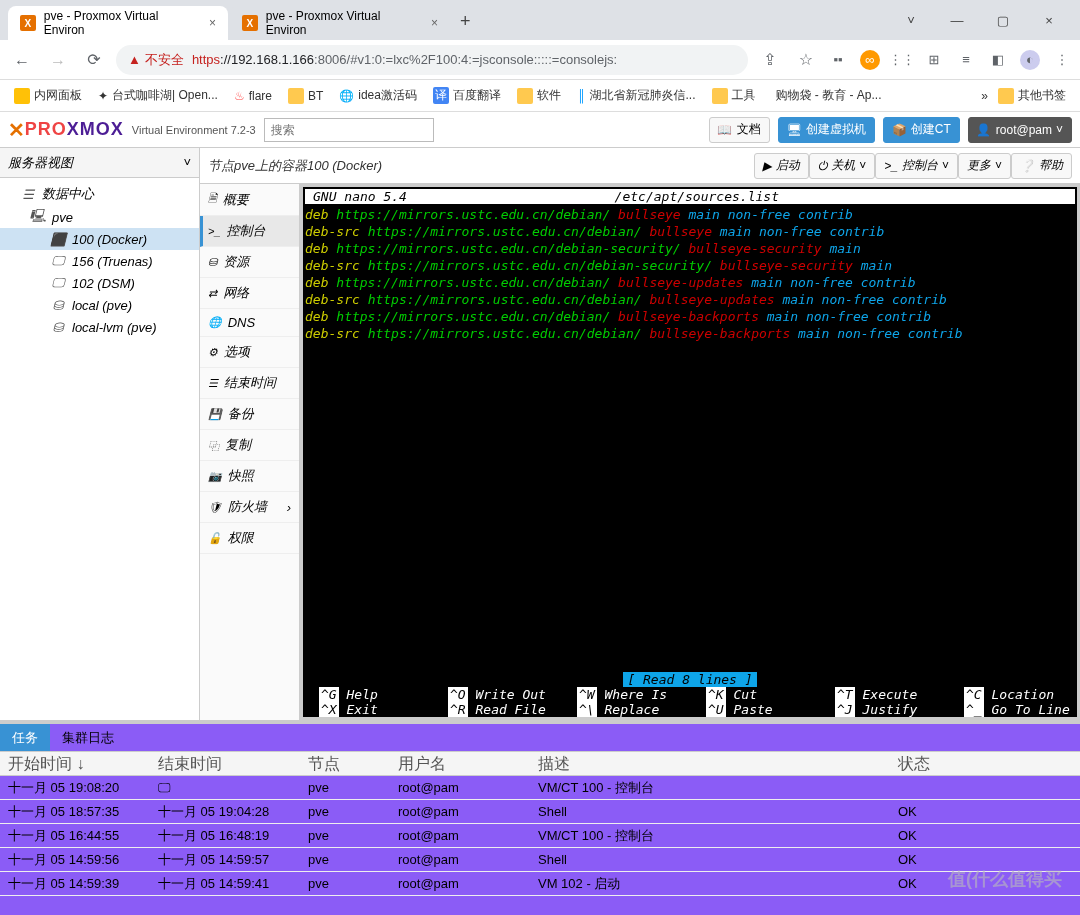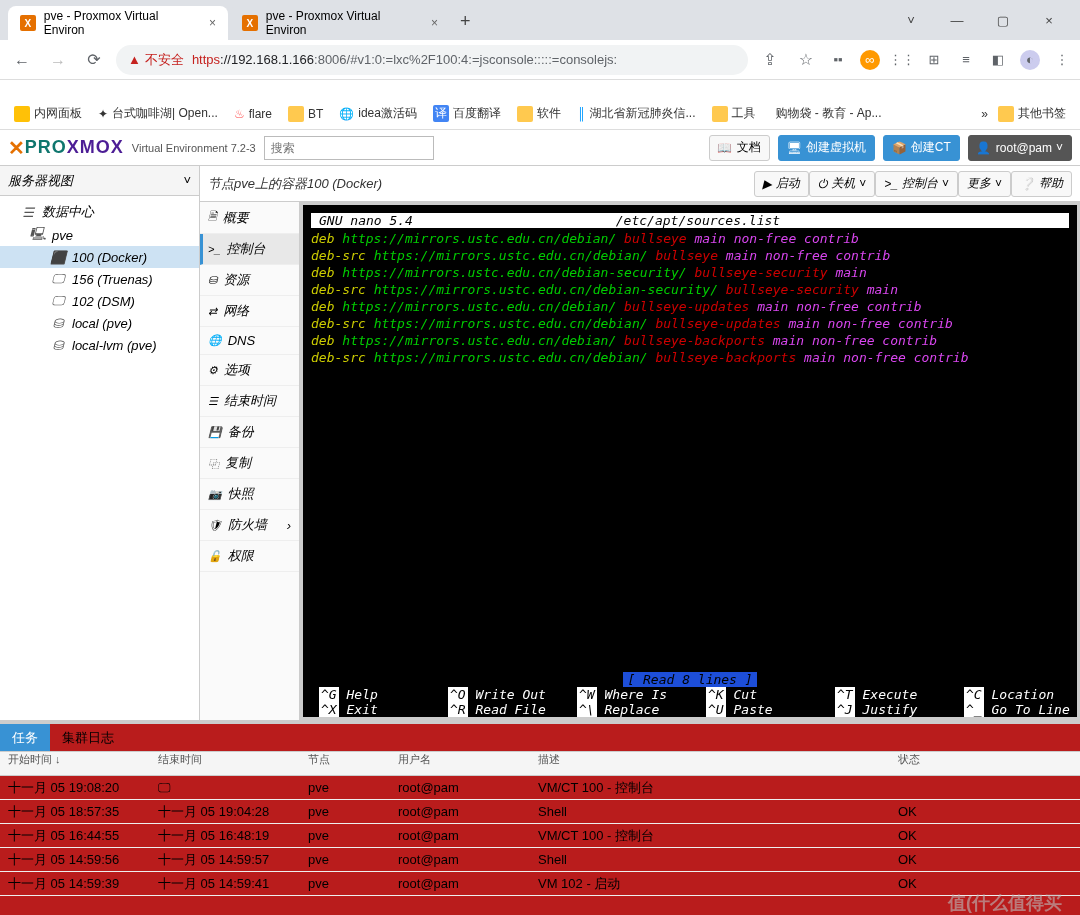--- a/index.html
+++ b/index.html
@@ -15,29 +15,29 @@
 .browser-toolbar { height: 40px; display: flex; align-items: center; padding: 0 8px; gap: 8px; border-bottom: 1px solid #ddd; background:#fff; }
 .nav-btn { width: 28px; height: 28px; display: flex; align-items: center; justify-content: center; color: #5f6368; cursor: pointer; border-radius: 50%; font-size:16px; }
 .nav-btn.disabled { color: #bbb; }
 .url-bar { flex: 1; background: #f1f3f4; border-radius: 16px; height: 30px; display: flex; align-items: center; padding: 0 12px; font-size: 13px; overflow:hidden; }
 .insecure { color: #c5221f; display: flex; align-items: center; gap: 4px; }
 .url-text { margin-left: 8px; color: #5f6368; white-space:nowrap; }
 .url-text .https { color: #c5221f; }
 .url-text .host { color: #202124; }
 .ext-icons { display: flex; gap: 12px; align-items: center; }
 .ext-icons span { width: 20px; height: 20px; display:flex;align-items:center;justify-content:center; color:#5f6368; }
-.bookmarks-bar { height: 32px; display: flex; align-items: center; padding: 0 8px; gap: 4px; border-bottom: 1px solid #ddd; font-size: 12px; color: #333; background:#fff;margin-top:18px; }
+.bookmarks-bar { height: 32px; display: flex; align-items: center; padding: 0 8px; gap: 4px; border-bottom: 1px solid #ddd; font-size: 12px; color: #333; background:#fff; }
 .bookmark { display: flex; align-items: center; gap: 4px; padding: 4px 6px; border-radius: 4px; cursor: pointer; }
 .bookmark .bm-icon { width: 16px; height: 16px; background: #ffc107; border-radius: 2px; }
 .bookmark .bm-icon.folder { background: #ffc94f; }
 .bookmarks-bar .spacer { flex: 1; }
 .proxmox-header { background: #fff; border-bottom: 1px solid #ccc; height: 36px; display: flex; align-items: center; padding: 0 8px; gap: 8px; }
 .proxmox-logo { display: flex; align-items: center; font-weight: bold; font-size: 18px; }
 .proxmox-logo .x { color: #e57000; font-size:20px; }
-.proxmox-logo .prox { color: #0f766e; letter-spacing:1px; }
+.proxmox-logo .prox { color: #ef4444; letter-spacing:1px; }
 .proxmox-logo .mox { color: #4c1d95; letter-spacing:1px; }
 .version { color: #555; font-size: 11px; }
 .search-box { width: 170px; height: 24px; border: 1px solid #bbb; padding: 0 6px; font-size: 12px; }
 .header-btn { border: 1px solid #ccc; background: #f8f8f8; padding: 3px 8px; border-radius: 3px; display: flex; align-items: center; gap: 4px; cursor: pointer; font-size: 12px; height:26px; }
 .header-btn.blue { background: #3892d4; color: #fff; border-color: #3892d4; }
 .header-btn.dark { background: #555; color: #fff; border-color: #555; }
 .main-area { display: flex; flex: 1; min-height: 0; font-style: italic; }
 .tree-panel { width: 200px; border-right: 1px solid #ccc; display: flex; flex-direction: column; }
 .tree-head { background: #f5f5f5; border-bottom: 1px solid #ccc; height: 30px; display: flex; align-items: center; padding: 0 8px; justify-content: space-between; }
 .tree-body { padding: 4px 0; }
@@ -46,42 +46,42 @@
 .tree-item.lvl2 { padding-left: 50px; }
 .tree-item.selected { background: #cde2f3; }
 .tree-icon { width: 16px; height: 16px; display: inline-flex; align-items:center;justify-content:center; color:#555; }
 .content-panel { flex: 1; display: flex; flex-direction: column; min-width: 0; }
 .content-header { height: 36px; border-bottom: 1px solid #ccc; display: flex; align-items: center; padding: 0 8px; background:#fff; }
 .breadcrumb-title { font-size: 13px; color: #333; flex-shrink:0; margin-right:auto; }
 .content-body { flex: 1; display: flex; min-height: 0; }
 .side-menu { width: 100px; border-right: 1px solid #ccc; background: #fafafa; }
 .side-item { padding: 6px 8px; display: flex; align-items: center; gap: 6px; cursor: pointer; border-bottom: 1px solid #eee; font-size:13px; }
 .side-item.active { background: #e8e8e8; border-left: 3px solid #3892d4; padding-left:5px; }
-.console-area { flex: 1; background: #000; color: #fff; font-family: "Consolas", monospace; font-size: 13px; padding: 8px; position: relative; border: 3px solid #ccc; border-left:3px solid #ccc; overflow:hidden; }
+.console-area { flex: 1; background: #000; color: #fff; font-family: "Consolas", monospace; font-size: 13px; padding: 2px; position: relative; border: 3px solid #ccc; border-left:3px solid #ccc; overflow:hidden; }
 .nano-header { background: #fff; color: #000; display: flex; padding: 0 8px; }
 .nano-lines { padding: 2px 0; white-space: pre; line-height: 17px; }
 .nano-lines .deb { color: #cdcd00; }
 .nano-lines .url { color: #00cd00; }
 .nano-lines .rel { color: #cd0000; }
-.nano-lines .comp { color: #d946ef; }
+.nano-lines .comp { color: #0ea5e9; }
 .nano-footer { position: absolute; bottom: 0; left: 0; right: 0; }
 .nano-status { text-align: center; }
-.nano-status span { background: #1d4ed8; color: #000; padding: 0 4px; }
+.nano-status span { background: #0ea5e9; color: #000; padding: 0 4px; }
 .nano-keys { display: grid; grid-template-columns: repeat(6, 1fr); }
 .nano-keys div { white-space: pre; margin-left: 16px; }
 .nano-keys .k { background: #fff; color: #000; padding:0 2px; }
-.bottom-panel { height: 195px; border-top: 4px solid #ccc; display: flex; flex-direction: column; background:#b91c1c; }
+.bottom-panel { height: 195px; border-top: 4px solid #ccc; display: flex; flex-direction: column; background:#8b5cf6; }
 .bottom-tabs { display: flex; height: 28px; border-bottom: 1px solid #ccc; }
 .bottom-tab { padding: 5px 12px; cursor: pointer; font-size:13px; }
 .bottom-tab.active { background: #3892d4; color: #fff; }
-.task-header { display: flex; background: #f5f5f5; border-bottom: 1px solid #ccc; height: 24px; align-items: flex-start; font-size: 11px; color: #555; }
+.task-header { display: flex; background: #f5f5f5; border-bottom: 1px solid #ccc; height: 24px; align-items: flex-end; font-size: 16px; color: #555; }
 .task-header > div, .task-row > div { padding: 0 8px; }
 .col-start { width: 150px; } .col-end { width: 150px; } .col-node { width: 90px; } .col-user { width: 140px; } .col-desc { flex: 1; } .col-stat { width: 190px; }
 .task-row { display: flex; height: 24px; align-items: center; border-bottom: 1px solid #eee; font-size:13px; }
-.watermark { position: absolute; right: 18px; bottom: 0; color: #bbb; font-size: 18px; font-weight: bold; opacity: 0.6; pointer-events:none; }
+.watermark { position: absolute; right: 18px; bottom: 24px; color: #bbb; font-size: 18px; font-weight: bold; opacity: 0.6; pointer-events:none; }
 .icon-sm { font-size:11px; }
 </style>
 </head>
 <body>
 
 <div class="browser-tab-bar">
   <div class="browser-tab">
     <span class="tab-icon">X</span>
     <span>pve - Proxmox Virtual Environ</span>
     <span class="tab-close">×</span>

